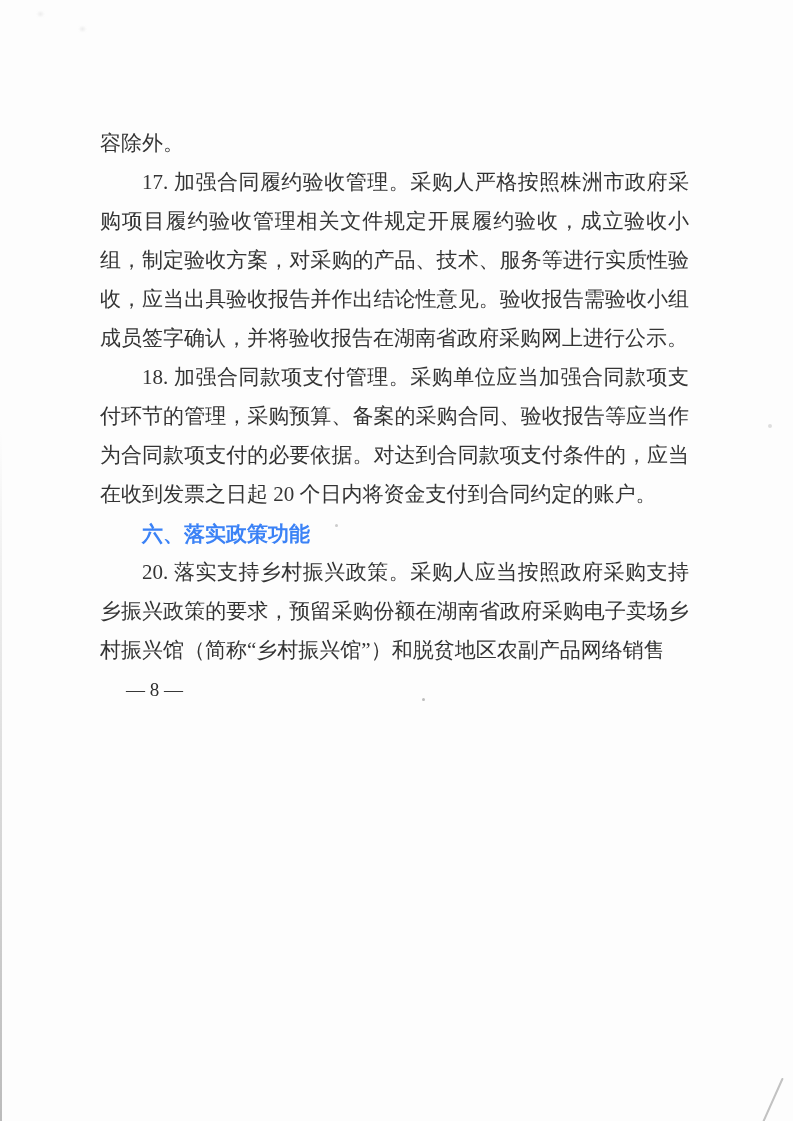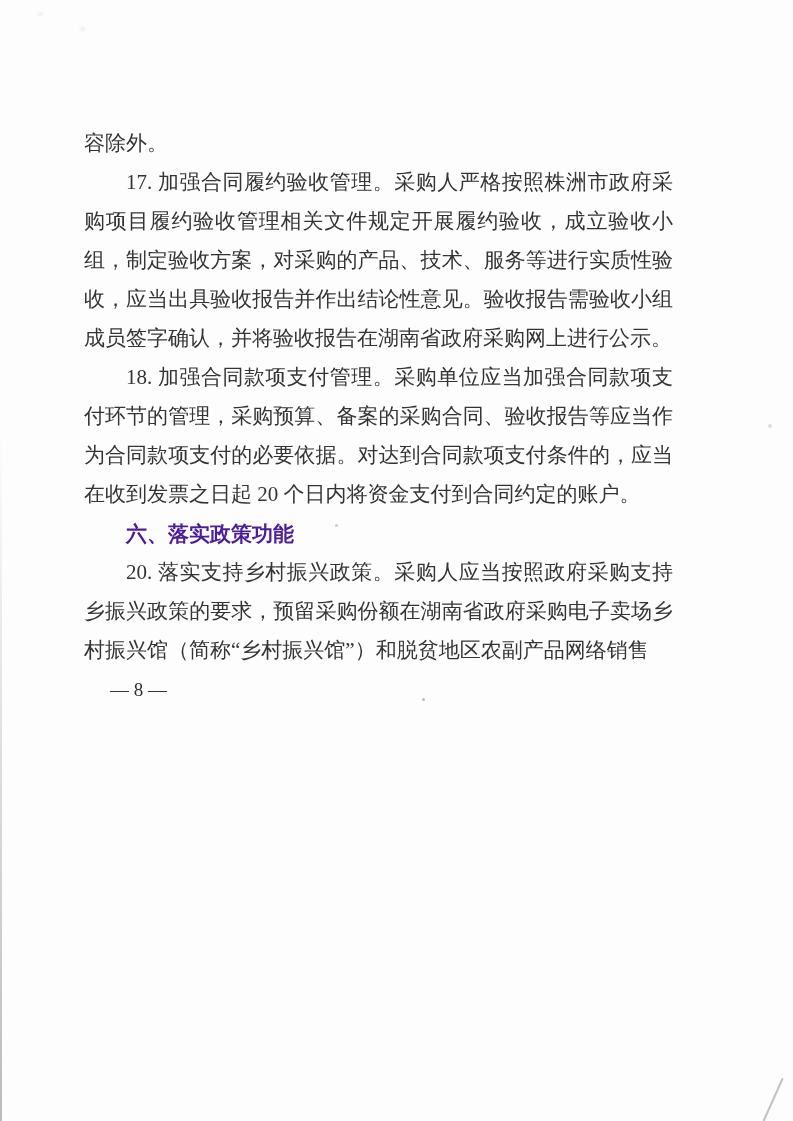--- a/index.html
+++ b/index.html
@@ -16,41 +16,41 @@
   }
   .page {
     position: absolute;
     left: 0; top: 0;
     width: 793px;
     height: 1121px;
     background: #fdfdfd;
   }
   .text-block {
     position: absolute;
-    left: 84px;
+    left: 100px;
     top: 124px;
     width: 589px;
     color: #343434;
     font-size: 21px;
     line-height: 39px;
   }
   .para {
     margin: 0;
     text-align: justify;
     text-indent: 2em;
   }
   .para.no-indent {
     text-indent: 0;
   }
   .heading {
     margin: 0;
     text-indent: 2em;
     font-family: "Liberation Sans", "DejaVu Sans", sans-serif;
     font-weight: 700;
-    color: #4c1d95;
+    color: #3b82f6;
   }
   .page-number {
     margin: 0;
     text-indent: 0;
     padding-left: 26px;
     font-size: 19px;
     color: #2e2e2e;
     text-align: left;
   }
   

